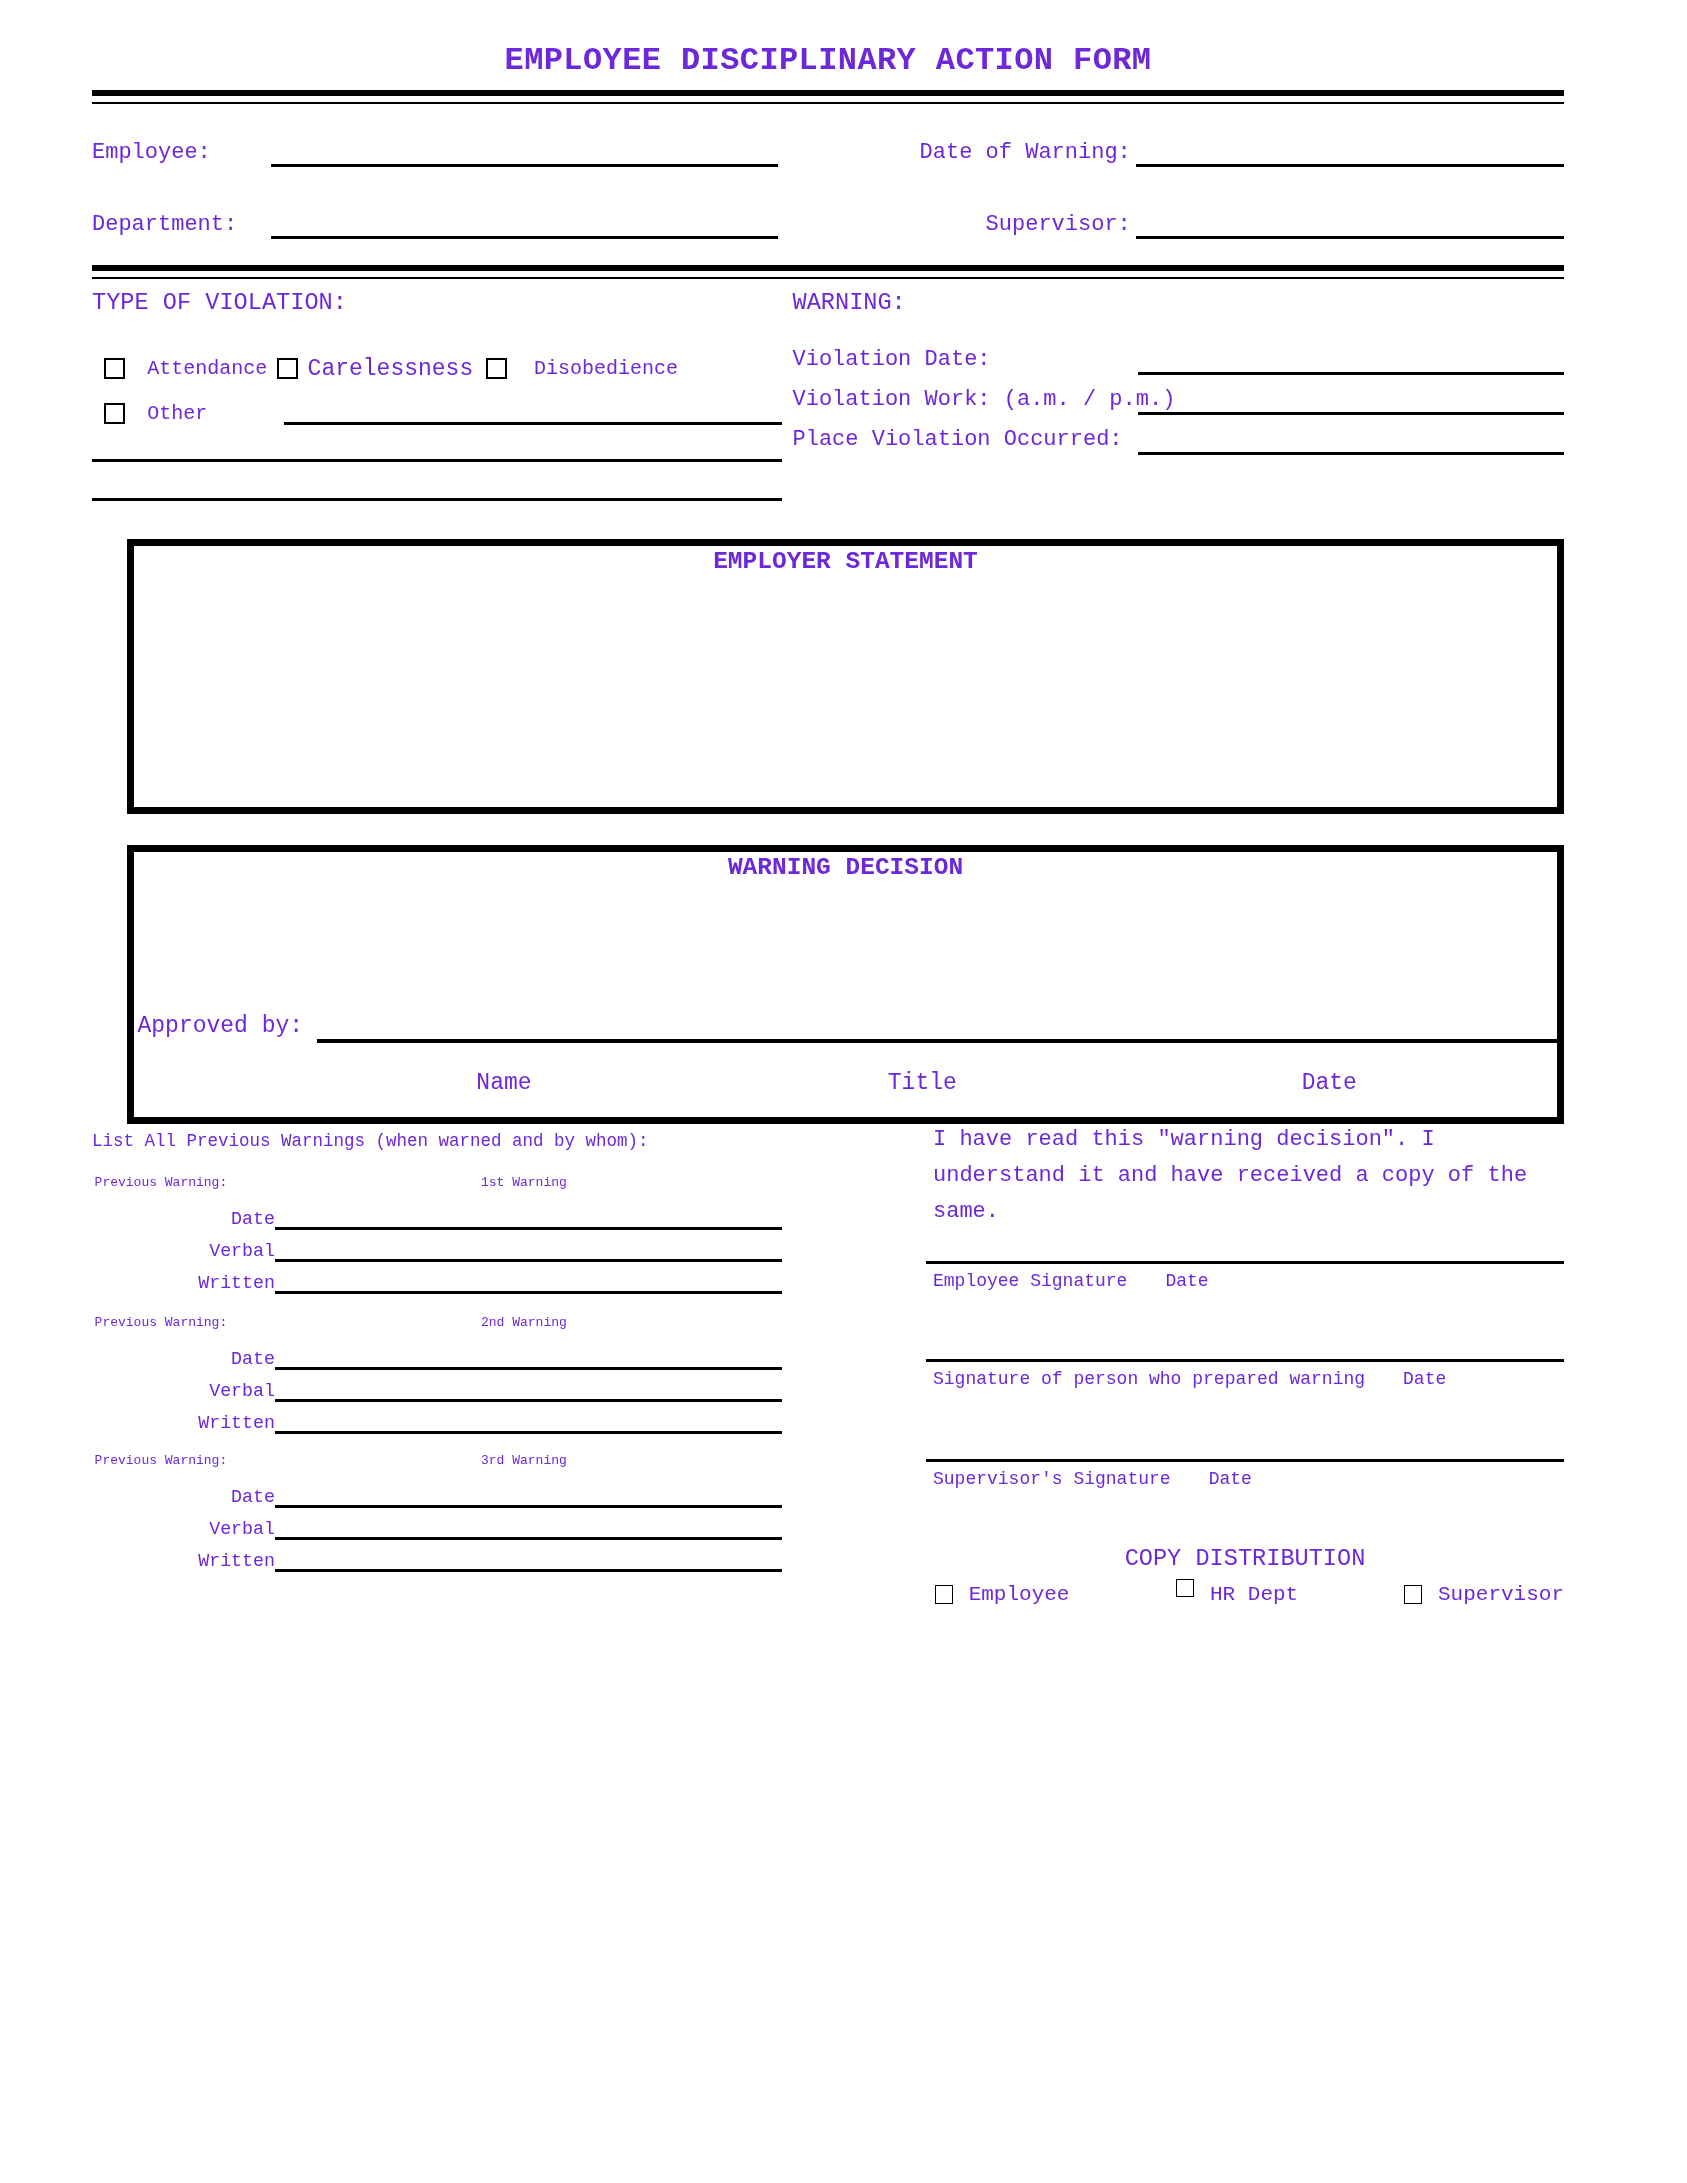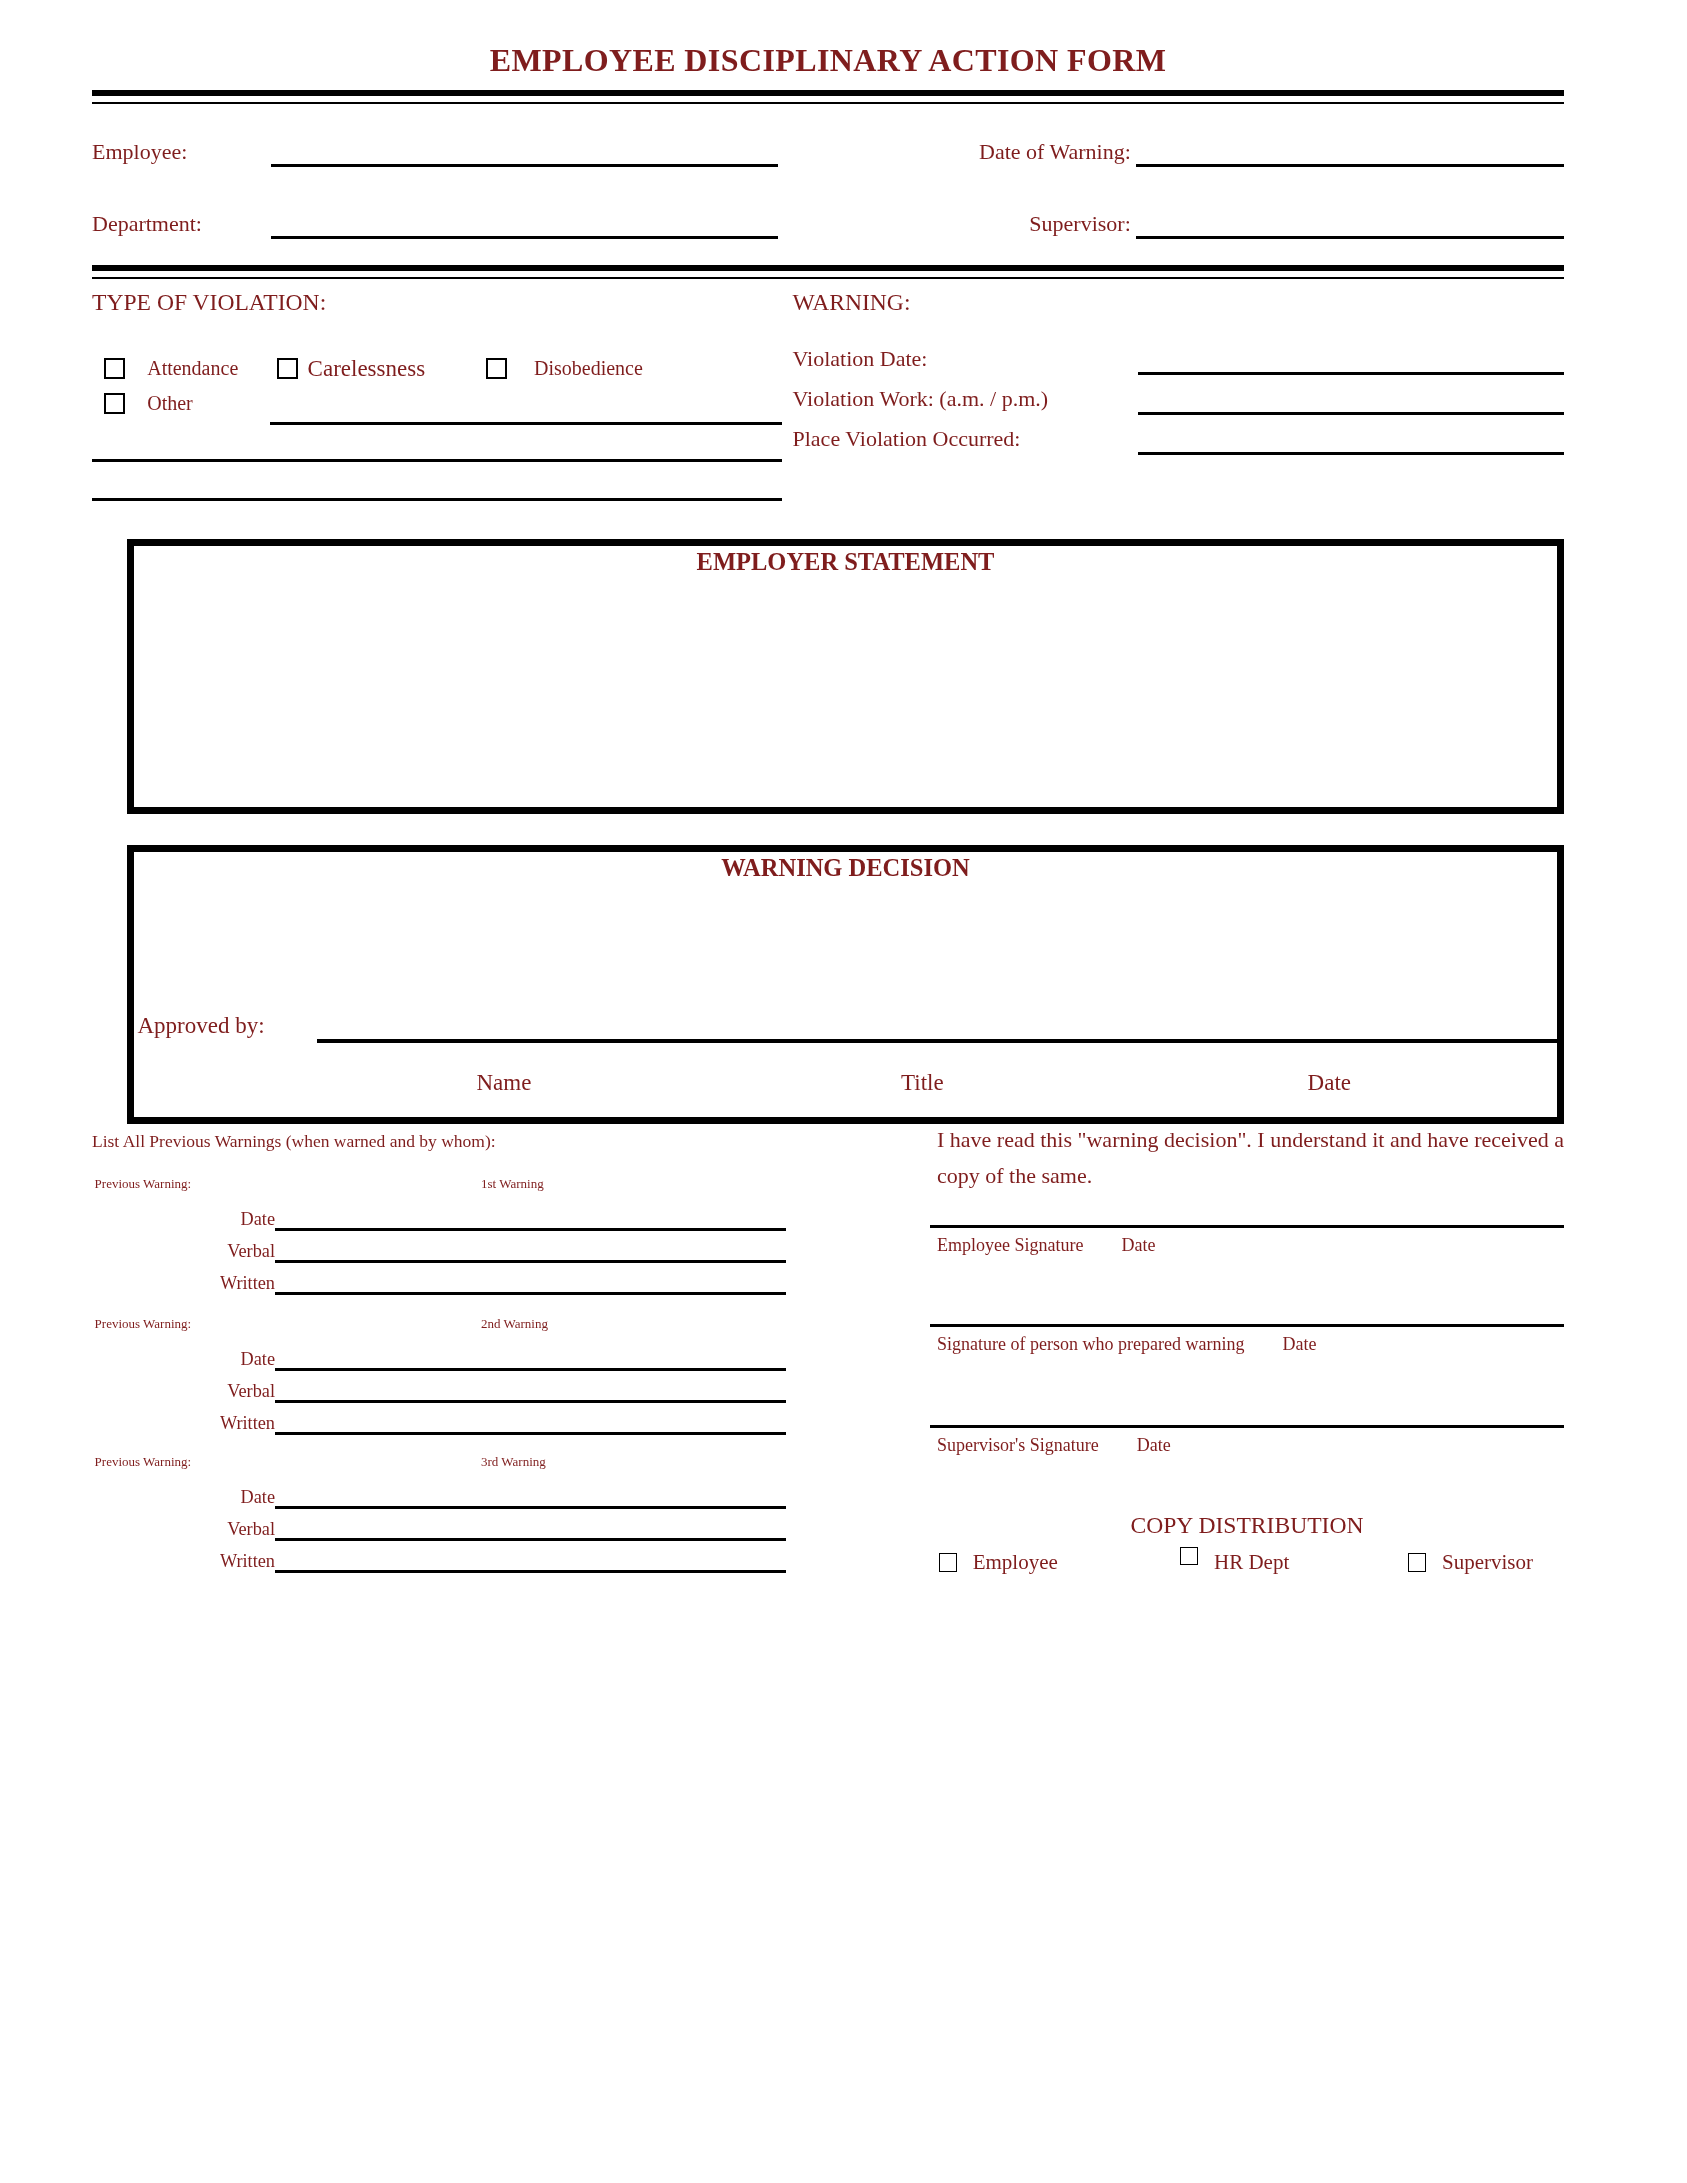--- a/index.html
+++ b/index.html
@@ -1,19 +1,19 @@
 <!DOCTYPE html>
 <html style="font-size:14px"><head>
 <meta charset="utf-8">
 <style>
   * { margin:0; padding:0; box-sizing:border-box; }
   html,body { background:#ffffff; }
   .page {
     position:relative; width:1687px; height:2184px; background:#ffffff;
-    color:#7f1d1d; font-family:Liberation Serif, serif;
+    color:#6d28d9; font-family:Liberation Mono, monospace;
     overflow:hidden;
   }
   .content { position:absolute; left:92px; top:0; width:1472px; }
 
   .form-title { padding-top:42px; text-align:center; font-size:32px; font-weight:bold; letter-spacing:0.4px; }
 
   .dbl-rule { margin-top:10.5px; height:14px; border-top:6.1px solid #000; border-bottom:2.6px solid #000; }
   .dbl-rule.r2 { margin-top:26px; }
 
   .hdr-row { display:flex; align-items:flex-end; height:37px; font-size:22px; }
@@ -37,21 +37,21 @@
   .cb-item { display:flex; align-items:center; }
   .cb-item.c1 { width:185px; padding-left:12.2px; }
   .cb-item.c2 { width:209px; }
   .cb-item.c3 { flex:1; }
   .cb { flex:none; width:21px; height:21px; border:2.6px solid #000; background:#fff; }
   .cb-lbl { font-size:20px; white-space:nowrap; }
   .c1 .cb-lbl { margin-left:22px; }
   .c2 .cb-lbl { margin-left:9.6px; }
   .c3 .cb-lbl { margin-left:27px; }
   .cb-lbl.big { font-size:23px; }
-  .other-row { display:flex; align-items:flex-start; height:33px; margin-top:7.9px; }
+  .other-row { display:flex; align-items:flex-end; height:33px; margin-top:7.9px; }
   .other-line { align-self:flex-end; flex:1; height:30px; border-bottom:3.5px solid #000; margin-left:77px; }
   .blank-line { border-bottom:3.5px solid #000; }
   .blank-line.b1 { height:37px; }
   .blank-line.b2 { height:39px; }
 
   .warn-field { display:flex; align-items:flex-end; height:40px; font-size:22px; }
   .warn-field.f1 { margin-top:19px; }
   .warn-lbl { width:345px; white-space:nowrap; padding-bottom:3.5px; }
   .warn-field .fill { flex:1; height:30px; }
 

